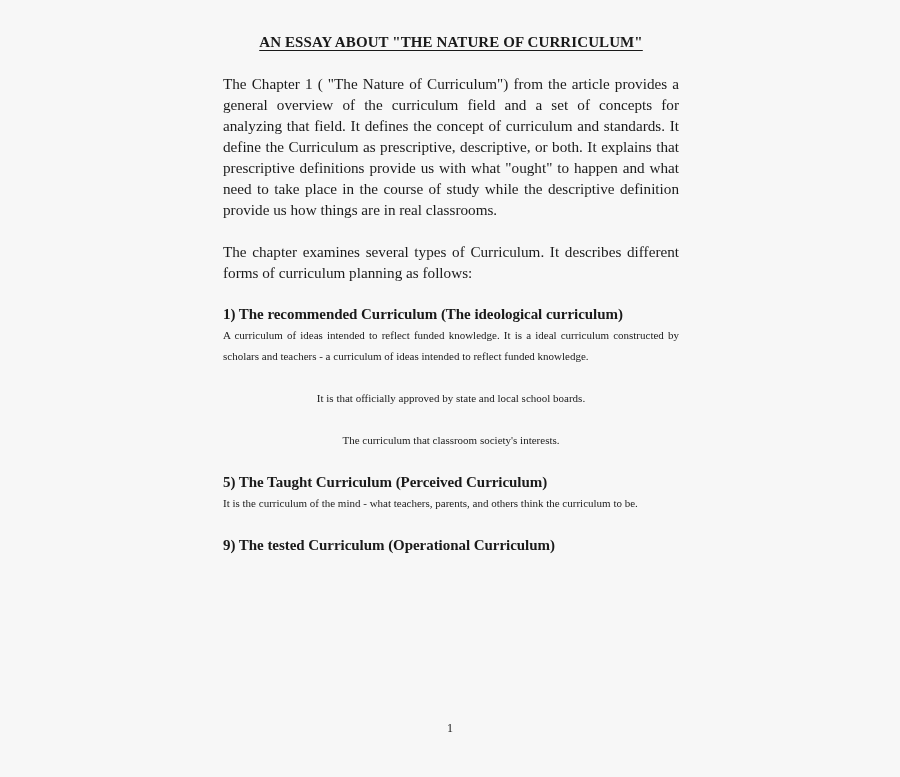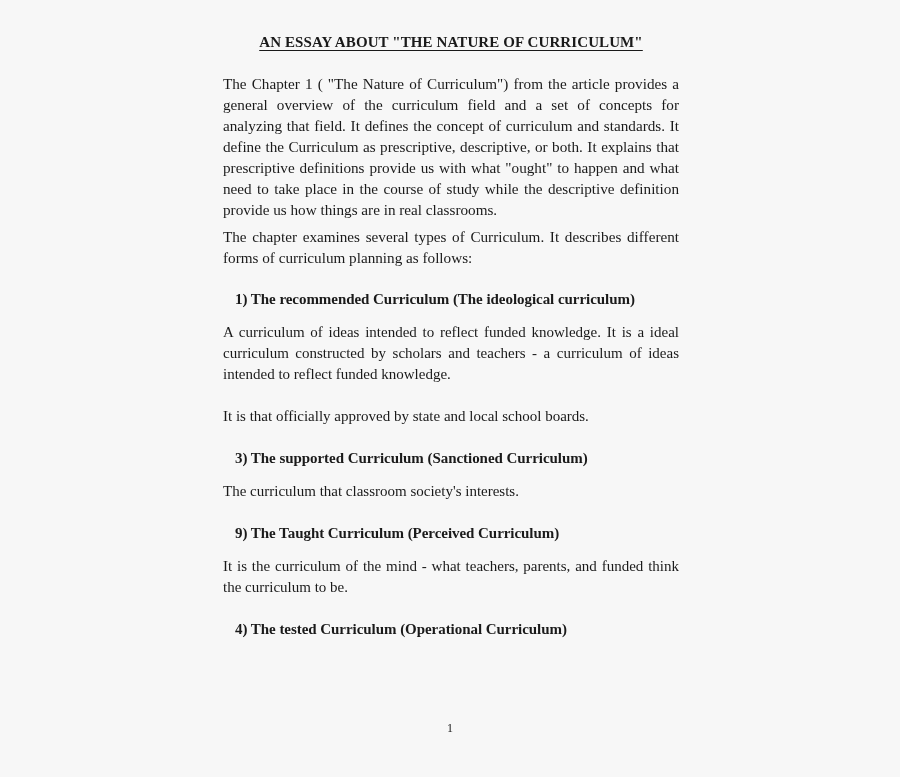--- a/index.html
+++ b/index.html
@@ -39,42 +39,42 @@
   }
   .para {
     font-size: 15.2px;
     line-height: 21px;
     text-align: justify;
     text-justify: inter-word;
     margin: 0;
     hyphens: none;
   }
   .para + .para {
-    margin-top: 6px;
+    margin-top: 21px;
   }
   .section {
     margin-top: 21px;
   }
   .section-heading {
     font-size: 15px;
     font-weight: bold;
     line-height: 21px;
-    margin: 12px;
+    margin: 0;
     text-align: left;
     letter-spacing: -0.05px;
   }
   .section-body {
-    font-size: 15px;
+    font-size: 11px;
     line-height: 21px;
     margin: 0;
     text-align: justify;
     text-justify: inter-word;
   }
   .section-body.left {
-    text-align: left;
+    text-align: center;
   }
   .page-number {
     position: absolute;
     left: 0;
     right: 0;
     top: 720px;
     text-align: center;
     font-size: 12px;
     line-height: 16px;
     color: #1a1a1a;
@@ -96,31 +96,30 @@
     <div class="section">
       <p class="section-heading">1) The recommended Curriculum (The ideological curriculum)</p>
       <p class="section-body">A curriculum of ideas intended to reflect funded knowledge. It is a ideal curriculum constructed by scholars and teachers  - a curriculum of ideas intended to reflect funded knowledge.</p>
     </div>
 
     <div class="section">
       <p class="section-body left">It is that officially approved by state and local school boards.</p>
     </div>
 
     <div class="section">
-      <p class="section-heading">3) The supported Curriculum (Sanctioned Curriculum)</p>
       <p class="section-body left">The curriculum that classroom society's interests.</p>
     </div>
 
     <div class="section">
-      <p class="section-heading">9) The Taught Curriculum (Perceived Curriculum)</p>
-      <p class="section-body">It is the curriculum of the mind - what teachers, parents, and funded think the curriculum to be.</p>
+      <p class="section-heading">5) The Taught Curriculum (Perceived Curriculum)</p>
+      <p class="section-body">It is the curriculum of the mind - what teachers, parents, and others think the curriculum to be.</p>
     </div>
 
     <div class="section">
-      <p class="section-heading">4) The tested Curriculum (Operational Curriculum)</p>
+      <p class="section-heading">9) The tested Curriculum (Operational Curriculum)</p>
     </div>
 
     <div class="section">
     </div>
 
   </div>
 
   <div class="page-number">1</div>
 
 </div>

